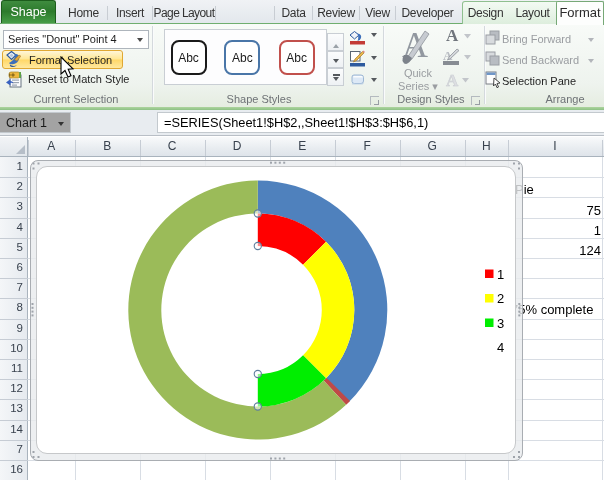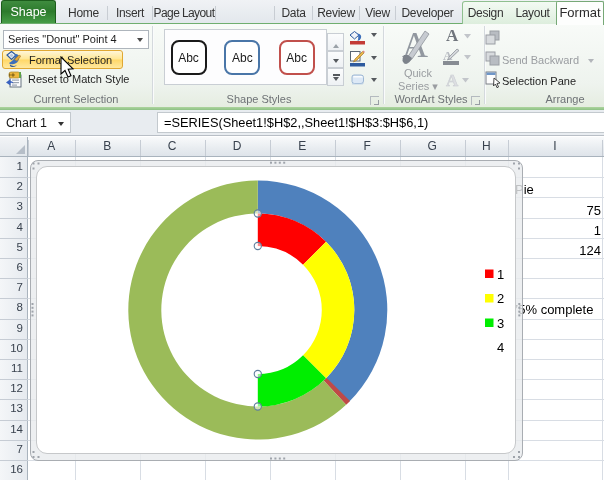--- a/index.html
+++ b/index.html
@@ -39,21 +39,21 @@
 .tri-d{position:absolute;left:3px;top:5px;width:0;height:0;border:3px solid transparent;border-top:4px solid #55595e}
 .mini{left:350px;width:28px;height:16px}
 .mini .da{position:absolute;right:0;top:6px;width:0;height:0;border:3px solid transparent;border-top:4px solid #55595e}
 
 .grey{color:#9a9da1}
 
 .arow{left:484px;height:16px;font-size:11px;line-height:15px;white-space:nowrap}
 .arow .da{position:absolute;width:0;height:0;border:3px solid transparent;border-top:4px solid #b2b5ba}
 
 #fbar{left:0;top:110px;width:604px;height:26px;background:#e8ecf0;border-bottom:1px solid #b9bfc6}
-#namebox{left:0;top:2px;width:71px;height:21px;background:#ffffff;border:1px solid #c3c9ce;border-left:none;
+#namebox{left:0;top:2px;width:71px;height:21px;background:#a3a3a3;border:1px solid #c3c9ce;border-left:none;
  font-size:12.5px;color:#1a1a1a;line-height:20px;padding-left:6px}
 #namebox .da{position:absolute;right:6px;top:9px;width:0;height:0;border:3.5px solid transparent;border-top:4.5px solid #333}
 #fxcap{left:73px;top:2px;width:83px;height:21px;background:linear-gradient(#dfe3e8,#d4dade);border-radius:10px;border:1px solid #c6ccd1}
 #fxcap .knob{position:absolute;left:4px;top:3px;width:13px;height:13px;border-radius:50%;background:radial-gradient(circle at 40% 35%,#fdfdfe,#dde2e6)}
 #fxcap .fx{position:absolute;right:7px;top:1px;font-family:"Liberation Serif",serif;font-style:italic;font-weight:bold;font-size:14px;color:#3a3f45}
 #fmlbox{left:157px;top:2px;width:447px;height:21px;background:#fff;border:1px solid #c3c9ce;border-right:none;
  font-size:12.8px;color:#000;line-height:20px;padding-left:6px;white-space:nowrap}
 
 #sheet{left:0;top:137px;width:604px;height:343px;background:#fff}
 #colhdr{left:0;top:0;width:604px;height:20px;background:linear-gradient(#f9fafb,#e8ecf0 60%,#dfe4ea);border-bottom:1px solid #a9b3bd}
@@ -127,26 +127,27 @@
   <div class="mini abs" style="top:26px">
       <span class="da" style="right:1px"></span>
     </div>
   <div class="mini abs" style="top:48px">
       <span class="da" style="right:1px"></span>
     </div>
   <div class="glabel abs" style="left:194px;width:130px">Shape Styles</div>
   <div class="launch abs" style="left:370px"></div>
   <div class="gsep abs" style="left:383px"></div>
 
-  <div class="glabel abs" style="left:385px;width:92px">WordArt Styles</div>
+  <div class="glabel abs" style="left:385px;width:92px">Design Styles</div>
   <div class="glabel abs grey" style="left:398px;top:43px;width:40px;font-size:11px">Quick</div>
   <div class="glabel abs grey" style="left:396px;top:56px;width:44px;font-size:11px">Series ▾</div>
   <div class="launch abs" style="left:471px"></div>
   <div class="gsep abs" style="left:484px"></div>
 
+  <div class="arow abs grey" style="top:8px"><span style="margin-left:18px">Bring Forward</span><span class="da" style="left:104px;top:6px"></span></div>
   <div class="arow abs grey" style="top:29px"><span style="margin-left:18px">Send Backward</span><span class="da" style="left:104px;top:6px"></span></div>
   <div class="arow abs" style="top:50px;color:#1f1f1f"><span style="margin-left:18px">Selection Pane</span></div>
   <div class="glabel abs" style="left:526px;width:78px">Arrange</div>
 </div>
 <div id="greenline" class="abs"></div>
 
 <div id="fbar" class="abs">
   <div id="namebox" class="abs">Chart 1<span class="da"></span></div>
   <div id="fmlbox" class="abs">=SERIES(Sheet1!$H$2,,Sheet1!$H$3:$H$6,1)</div>
 </div>

